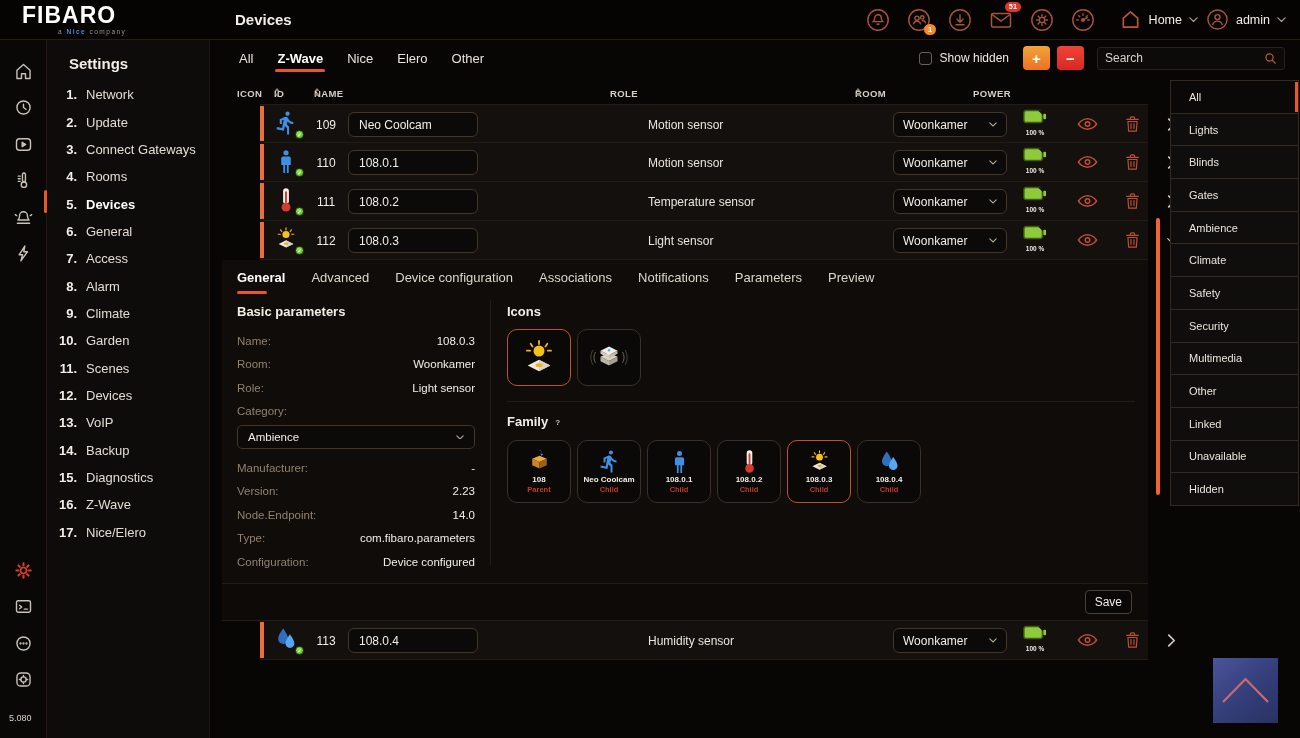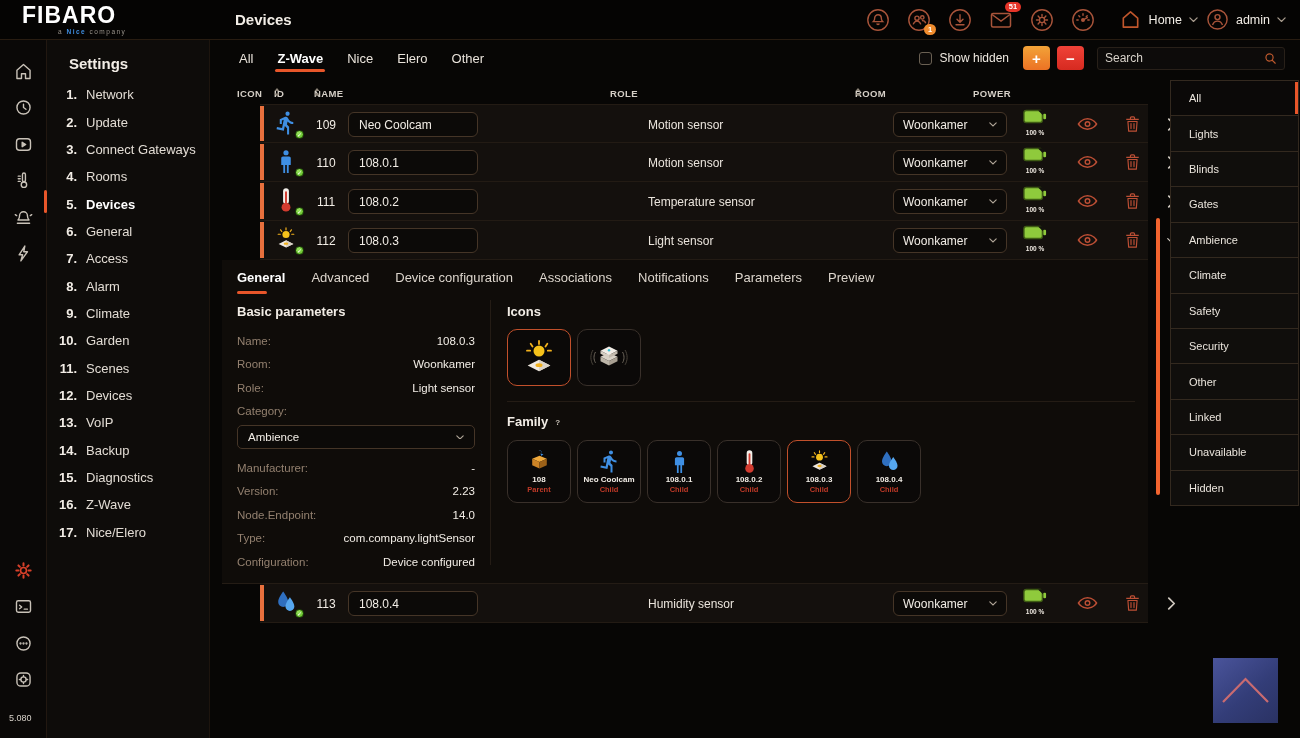--- a/index.html
+++ b/index.html
@@ -683,21 +683,21 @@
           <div class="field">
             <span class="flabel">Version:</span>
             <span class="fvalue">2.23</span>
           </div>
           <div class="field">
             <span class="flabel">Node.Endpoint:</span>
             <span class="fvalue">14.0</span>
           </div>
           <div class="field">
             <span class="flabel">Type:</span>
-            <span class="fvalue">com.company.lightSensor</span>
+            <span class="fvalue">com.fibaro.parameters</span>
           </div>
           <div class="field">
             <span class="flabel">Configuration:</span>
             <span class="fvalue">Device configured</span>
           </div>
         </div>
     </div>
     <div class="d-sep-v"></div>
     <div class="d-right">
       <div class="d-head">Icons</div>
@@ -801,20 +801,23 @@
                 <path d="M15.6 7.2s-4.1 5.2-4.1 8.4a4.1 4.1 0 008.2 0c0-3.2-4.1-8.4-4.1-8.4z" fill="#56a7ef"></path>
               </svg>
             </span>
             <span class="fam-label">108.0.4</span>
             <span class="fam-sub">Child</span>
           </div>
         </div>
     </div>
   </div>
 
+  <div class="save-bar">
+    <div class="save-btn">Save</div>
+  </div>
   <div class="rows-bottom" id="rows-bottom">
       <div class="trow">
     <span class="rowbar"></span>
     <span class="cell c-icon"><span class="ic devicon">
             <svg viewBox="0 0 24 23">
               <path d="M9.4 1.8S4.8 7.7 4.8 11.4a4.6 4.6 0 009.2 0C14 7.7 9.4 1.8 9.4 1.8z" fill="#2f6fc0"></path>
               <path d="M15.6 7.2s-4.1 5.2-4.1 8.4a4.1 4.1 0 008.2 0c0-3.2-4.1-8.4-4.1-8.4z" fill="#56a7ef"></path>
             </svg>
           </span><span class="statusdot">✓</span></span>
     <span class="cell c-id">113</span>
@@ -858,20 +861,21 @@
 
 <aside class="cats" id="cats">
     <div class="cat active">All</div>
     <div class="cat">Lights</div>
     <div class="cat">Blinds</div>
     <div class="cat">Gates</div>
     <div class="cat">Ambience</div>
     <div class="cat">Climate</div>
     <div class="cat">Safety</div>
     <div class="cat">Security</div>
+    <div class="cat">Multimedia</div>
     <div class="cat">Other</div>
     <div class="cat">Linked</div>
     <div class="cat">Unavailable</div>
     <div class="cat">Hidden</div>
   </aside>
 <div class="vscroll"></div>
 <div class="bluetile">
   <svg viewBox="0 0 65 65" fill="none">
       <polyline points="10,44 32.5,21 55,44" stroke="#c96b70" stroke-width="2.2"></polyline>
     </svg>

